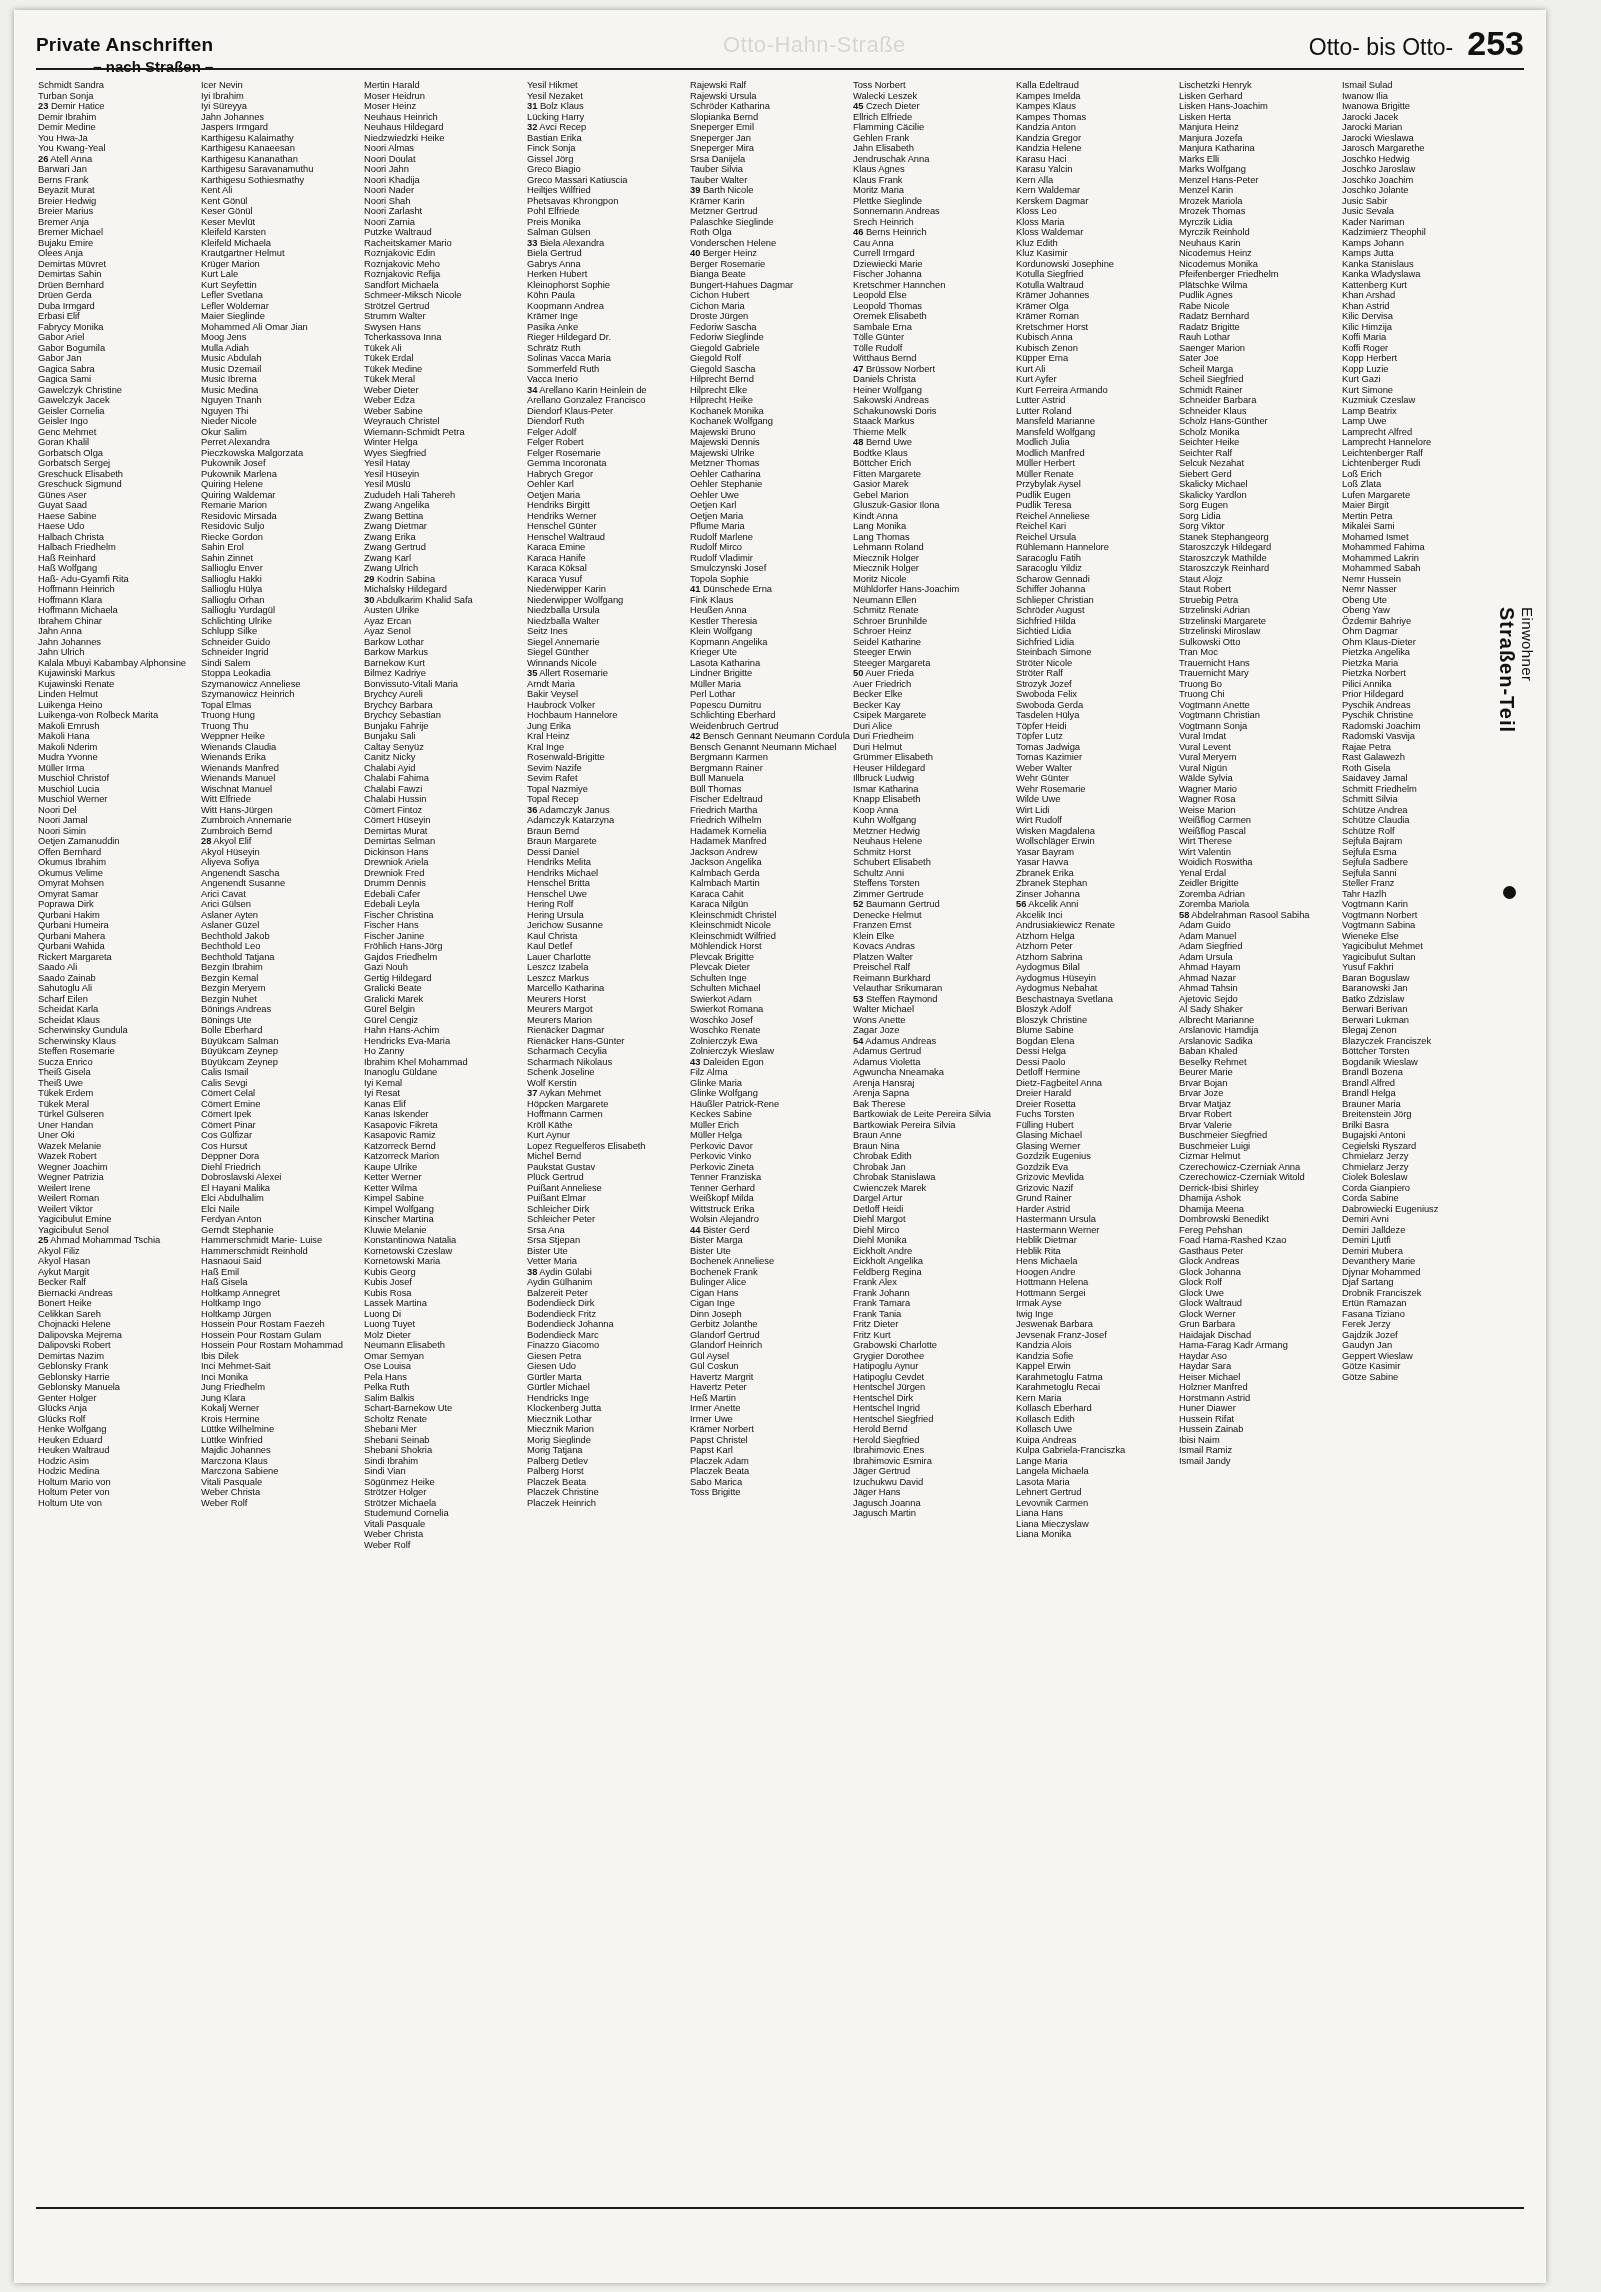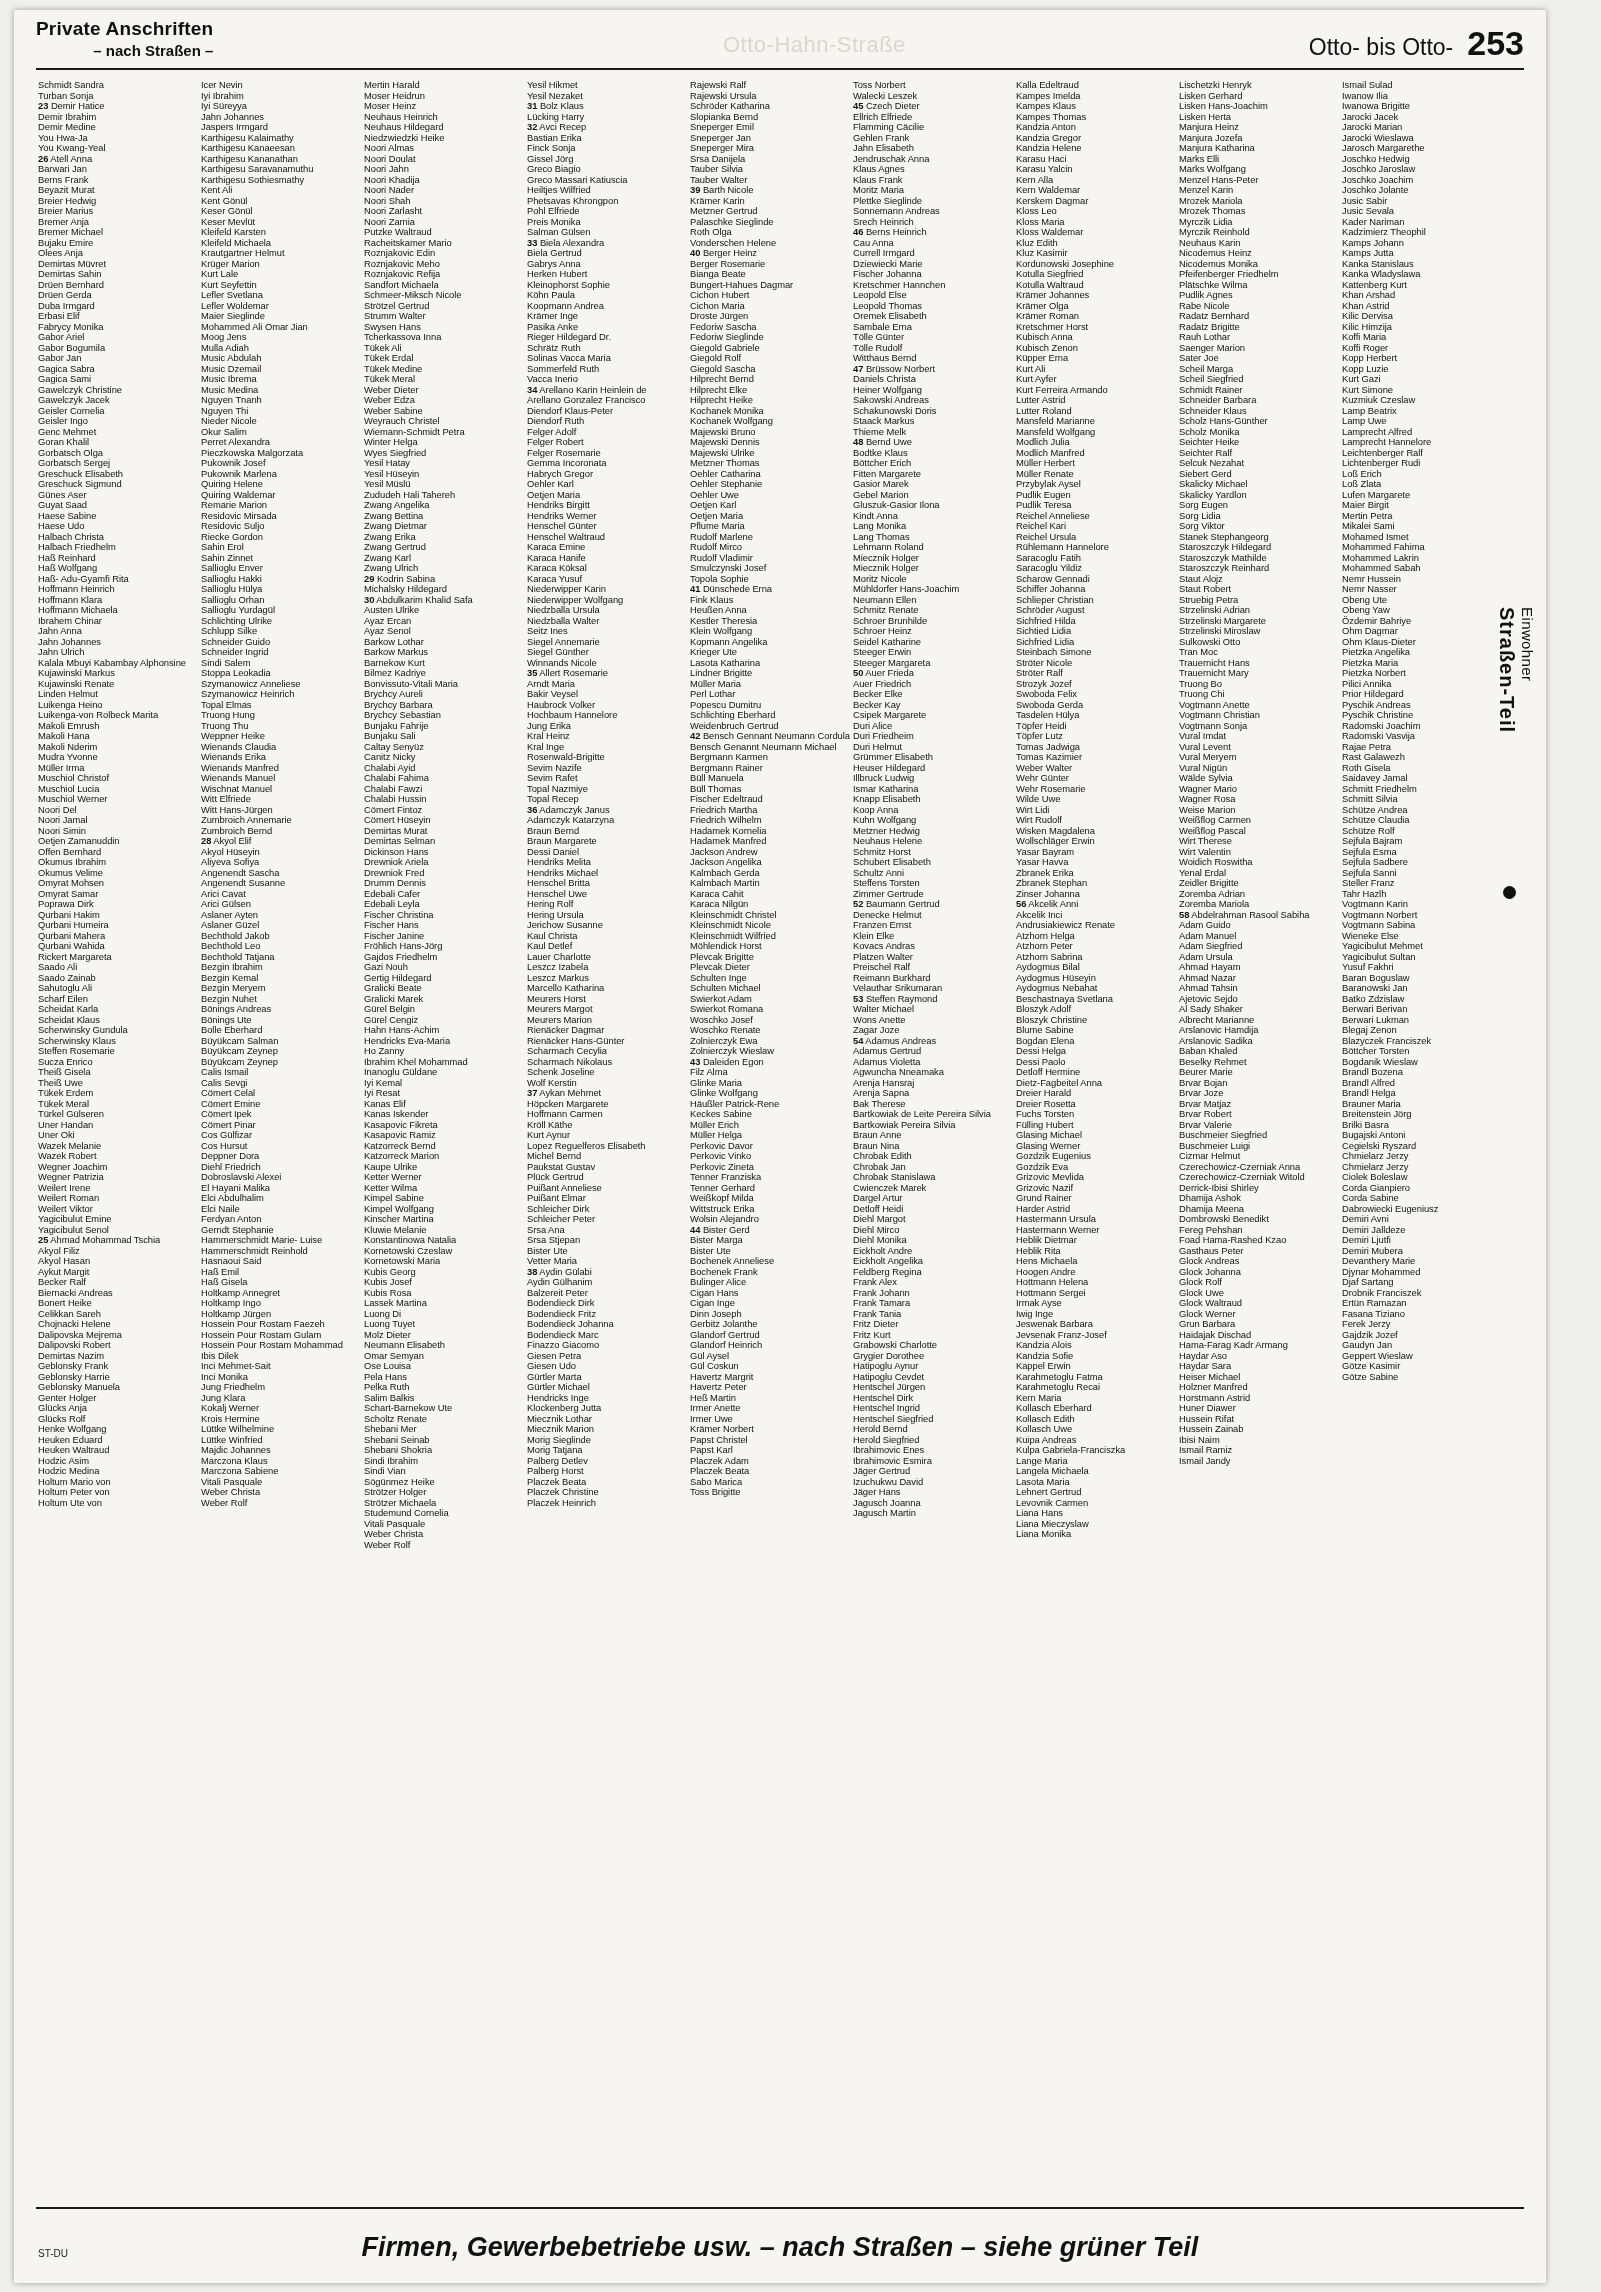--- a/index.html
+++ b/index.html
@@ -15,21 +15,21 @@
     left:14px;top:10px;
     width:1532px;height:2273px;
     background:#f6f5f2;
     box-shadow:0 0 6px rgba(0,0,0,0.35);
   }
   
   .hdr{
     position:absolute;left:22px;top:8px;right:22px;height:48px;
   }
   .hdr-left{
-    position:absolute;left:0;top:0;
+    position:absolute;left:0;top:16px;
   }
   .hdr-left .l1{
     font-weight:bold;font-size:19px;color:#111;letter-spacing:0.2px;
   }
   .hdr-left .l2{
     font-weight:bold;font-size:15px;color:#111;margin-top:2px;text-align:right;
   }
   .hdr-right{
     position:absolute;right:0;top:6px;
     display:flex;align-items:baseline;gap:14px;
@@ -1355,20 +1355,16 @@
           <div class="entry">Ferek Jerzy</div>
           <div class="entry">Gajdzik Jozef</div>
           <div class="entry">Gaudyn Jan</div>
           <div class="entry">Geppert Wieslaw</div>
           <div class="entry">Götze Kasimir</div>
           <div class="entry">Götze Sabine</div>
         </div>
       </div>
 
     <div class="rule2"></div>
-    <div class="footer">
-      <div class="foot-left">ST-DU</div>
-      <div class="foot-mid">Firmen, Gewerbebetriebe usw.  – nach Straßen – siehe grüner Teil</div>
-    </div>
 
   </div>
 </div>
 
 
 </body></html>

